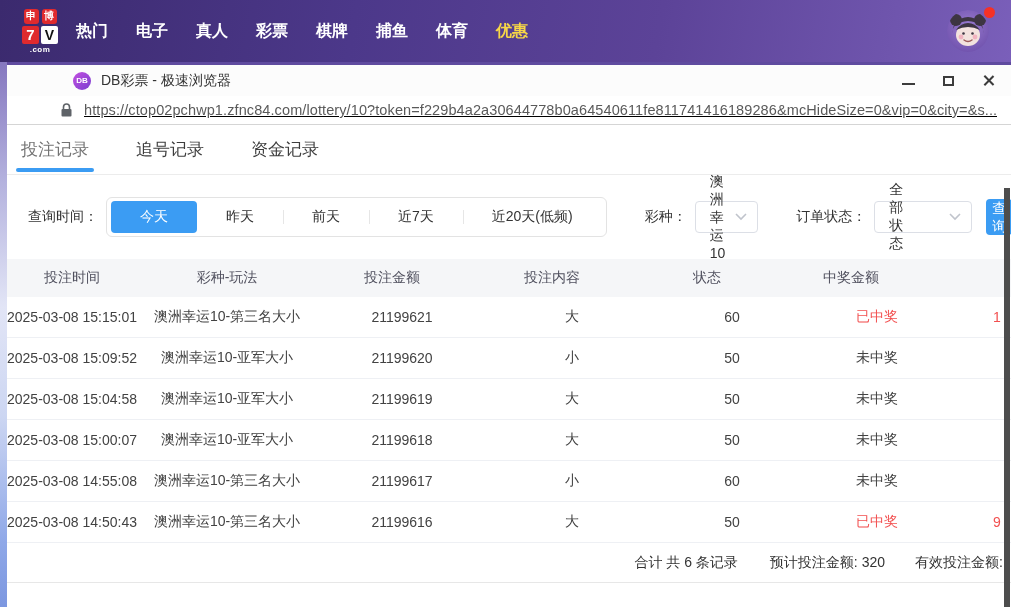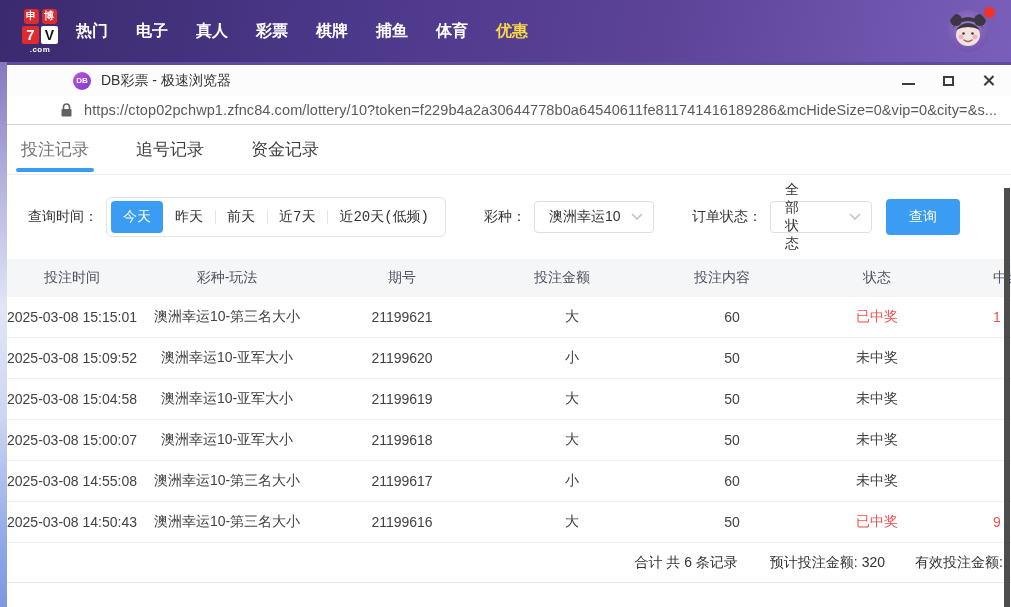--- a/index.html
+++ b/index.html
@@ -43,35 +43,35 @@
   .win-title{font-size:14px;color:#333;}
   .win-controls{margin-left:auto;display:flex;align-items:center;gap:27px;padding-right:2px;}
   .ctl{width:13px;height:13px;display:flex;align-items:center;justify-content:center;cursor:pointer;}
   .ctl-min{border-bottom:2px solid #3c3c3c;height:7px;width:13px;}
   .ctl-max{width:11px;height:10px;border:2px solid #3c3c3c;box-sizing:border-box;}
   .ctl-close{position:relative;width:13px;height:13px;}
   .ctl-close::before,.ctl-close::after{content:"";position:absolute;left:6px;top:0;width:1.6px;height:13px;background:#3c3c3c;}
   .ctl-close::before{transform:rotate(45deg);}
   .ctl-close::after{transform:rotate(-45deg);}
   .urlbar{height:29px;box-sizing:border-box;border-bottom:1px solid #d5d5d5;background:#fff;
-    display:flex;align-items:center;padding:0 10px 0 54px;}
+    display:flex;align-items:center;padding:0 10px 0 54px;text-decoration:underline;}
   .lock-icon{margin-right:12px;flex:none;}
   .url-text{font-size:14.5px;color:#5a5a5a;white-space:nowrap;overflow:hidden;letter-spacing:.1px;}
   
   .page{position:relative;}
   .tabs{display:flex;gap:47px;padding:0 0 0 14px;height:50px;align-items:center;
     border-bottom:1px solid #ececec;box-sizing:border-box;}
   .tab{font-size:17px;color:#3d3d3d;position:relative;height:100%;display:flex;align-items:center;cursor:pointer;}
   .tab.active{color:#737373;}
   .tab.active::after{content:"";position:absolute;left:-5px;right:-5px;bottom:2px;height:4px;border-radius:3px;background:#3b9cf3;}
   .filters{display:flex;align-items:center;padding:22px 0 0 21px;font-size:14px;color:#333;}
   .flabel{white-space:nowrap;}
   .time-group{display:flex;align-items:center;border:1px solid #e3e3e3;border-radius:6px;
     padding:3px 4px;margin-left:8px;}
-  .time-opt{padding:7px 12px;color:#333;cursor:pointer;position:relative;white-space:nowrap;font-family:Liberation Mono, monospace;}
+  .time-opt{padding:7px 29px;color:#333;cursor:pointer;position:relative;white-space:nowrap;}
   .time-opt + .time-opt::before{content:"";position:absolute;left:0;top:9px;bottom:9px;border-left:1px solid #e6e6e6;}
   .time-opt.active{background:#3b9cf3;color:#fff;border-radius:4px;}
   .time-opt.active::before,.time-opt.active + .time-opt::before{display:none;}
   .sel-label{margin-left:38px;}
   .select-box{display:flex;align-items:center;justify-content:space-between;
     border:1px solid #dcdfe6;border-radius:4px;height:32px;box-sizing:border-box;
     padding:0 10px 0 14px;margin-left:8px;color:#333;cursor:pointer;background:#fff;}
   .select-box .chev{margin-left:10px;flex:none;}
   .sb-lottery{width:120px;}
   .sb-status{width:102px;gap:36px;}
@@ -202,21 +202,20 @@
           <polyline points="1,1 6,6 11,1" fill="none" stroke="#c0c4cc" stroke-width="1.6"></polyline>
         </svg>
       </div>
       <button class="search-btn">查询</button>
     </div>
 
     <div class="table">
       <div class="tr thead">
           <div class="td c0">投注时间</div>
           <div class="td c1">彩种-玩法</div>
-          <div class="td c2">期号</div>
           <div class="td c4">投注金额</div>
           <div class="td c3">投注内容</div>
           <div class="td c5">状态</div>
           <div class="td c6">中奖金额</div>
         </div>
       <div>
           <div class="tr">
             <div class="td c0">2025-03-08 15:15:01</div>
             <div class="td c1">澳洲幸运10-第三名大小</div>
             <div class="td c2">21199621</div>

